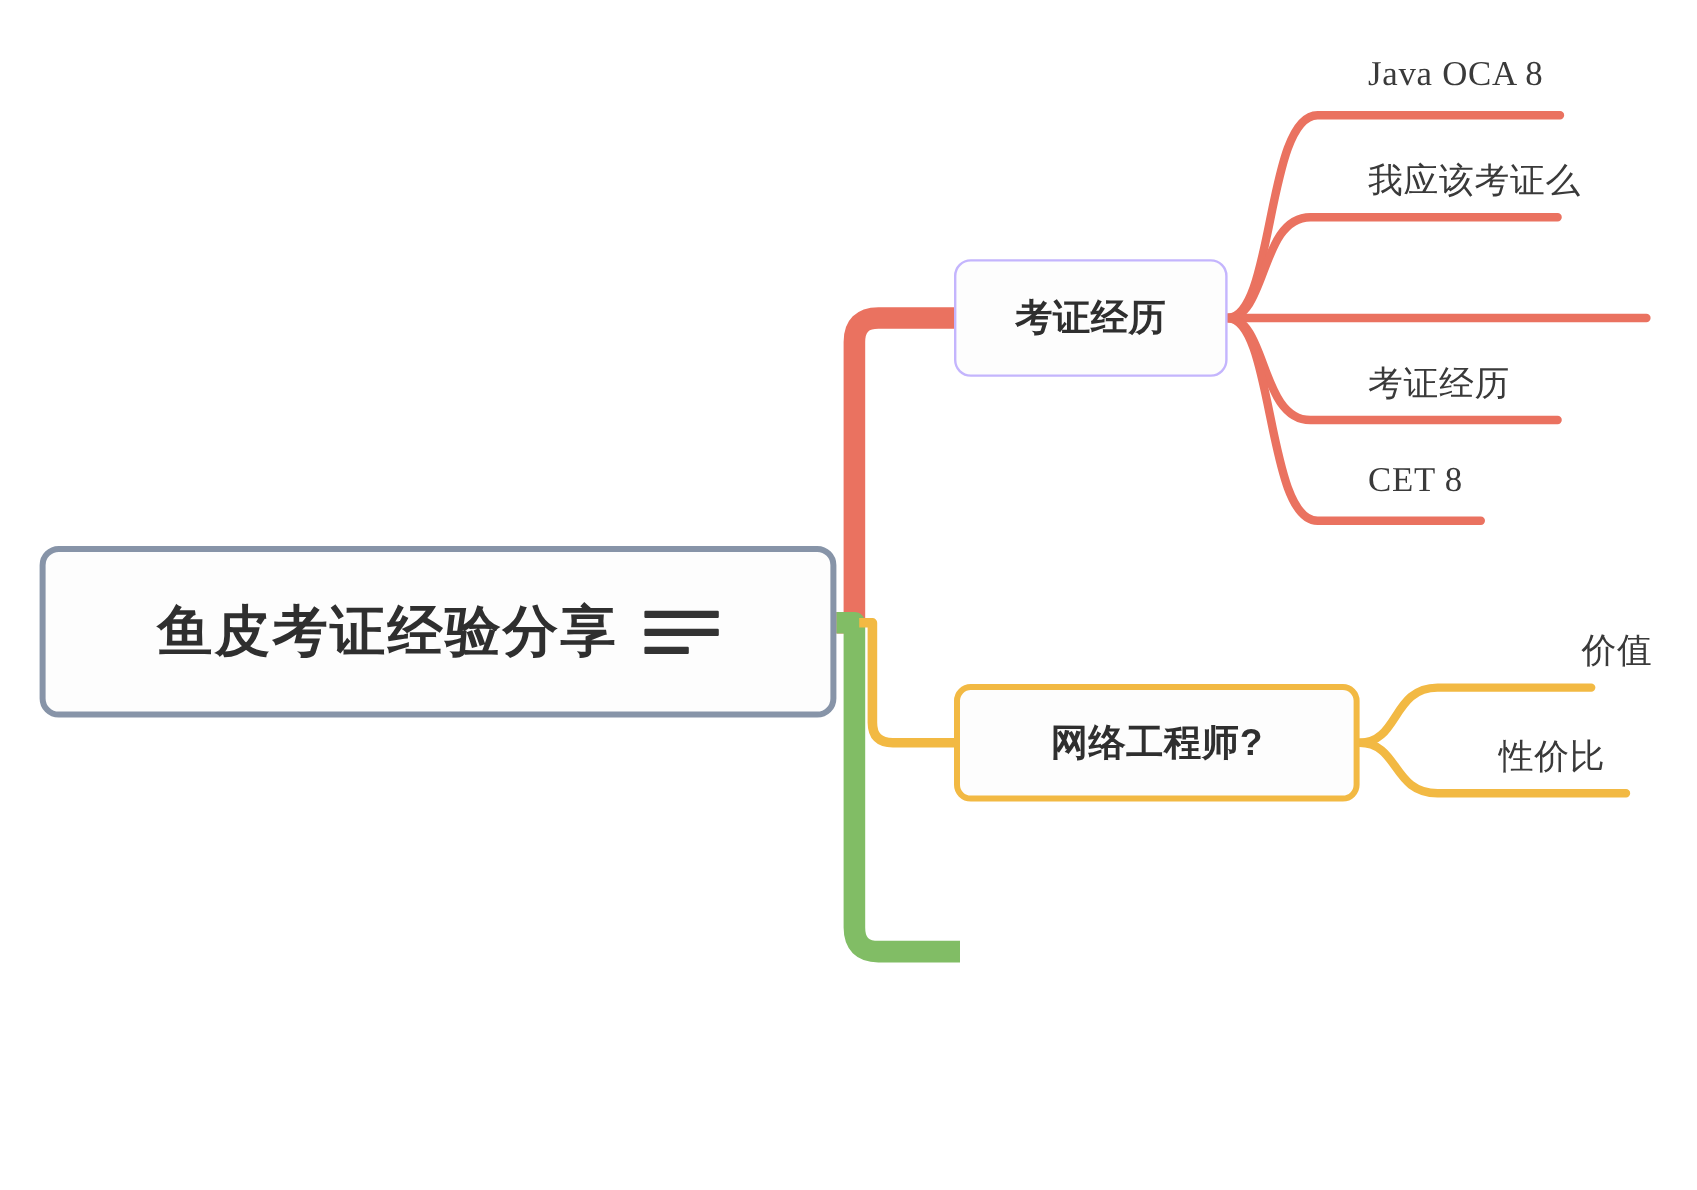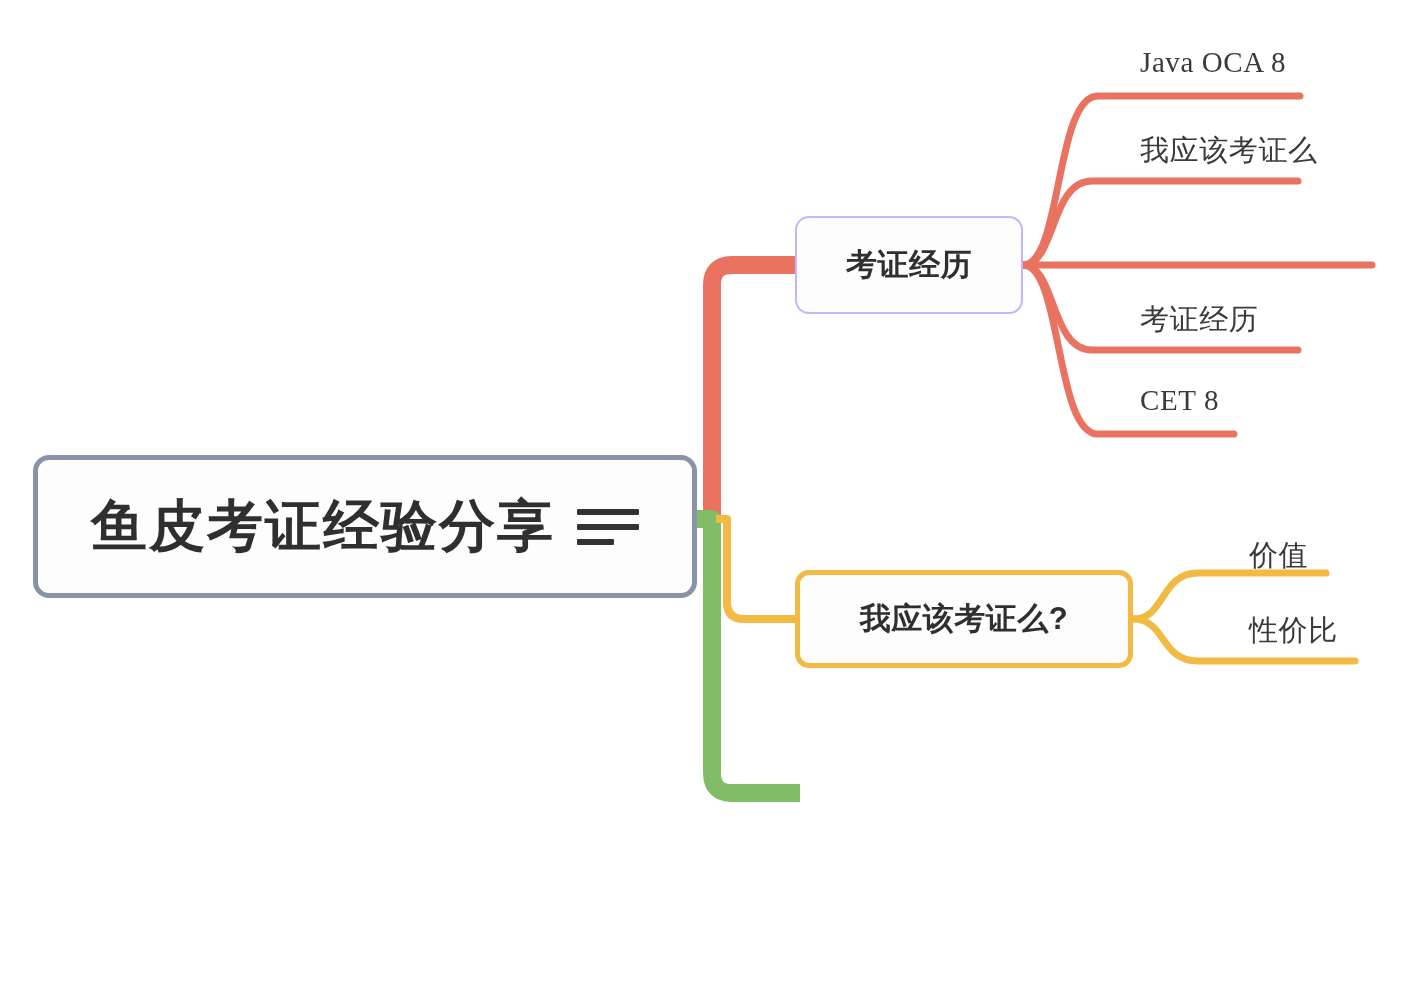--- a/index.html
+++ b/index.html
@@ -43,21 +43,21 @@
   #root-node {
     left: 33px;
     top: 455px;
     width: 664px;
     height: 143px;
     border: 5px solid #8794a8;
     border-radius: 16px;
     gap: 22px;
   }
   #root-node .node-label {
-    font-size: 56px;
+    font-size: 46px;
     letter-spacing: 2px;
   }
   .menu-icon {
     display: inline-flex;
     flex-direction: column;
     justify-content: center;
     gap: 9px;
     width: 62px;
   }
   .menu-icon i {
@@ -144,30 +144,30 @@
         <i></i>
         <i></i>
       </span>
   </div>
 
   <div class="node-box" id="branch-node-0">
     <span class="node-label">考证经历</span>
   </div>
 
   <div class="node-box" id="branch-node-1">
-    <span class="node-label">我应该考证么?</span>
+    <span class="node-label">网络工程师?</span>
   </div>
 
 
   <div class="leaf-label" style="left:1140px; top:46px;">Java OCA 8</div>
 
   <div class="leaf-label" style="left:1140px; top:131px;">我应该考证么</div>
 
 
   <div class="leaf-label" style="left:1140px; top:300px;">考证经历</div>
 
   <div class="leaf-label" style="left:1140px; top:384px;">CET 8</div>
 
-  <div class="leaf-label" style="left:1249px; top:523px;margin-top:13px;">价值</div>
+  <div class="leaf-label" style="left:1318px; top:523px;">价值</div>
 
   <div class="leaf-label" style="left:1249px; top:611px;text-align:center;">性价比</div>
 
 </div>
 
 </body></html>

